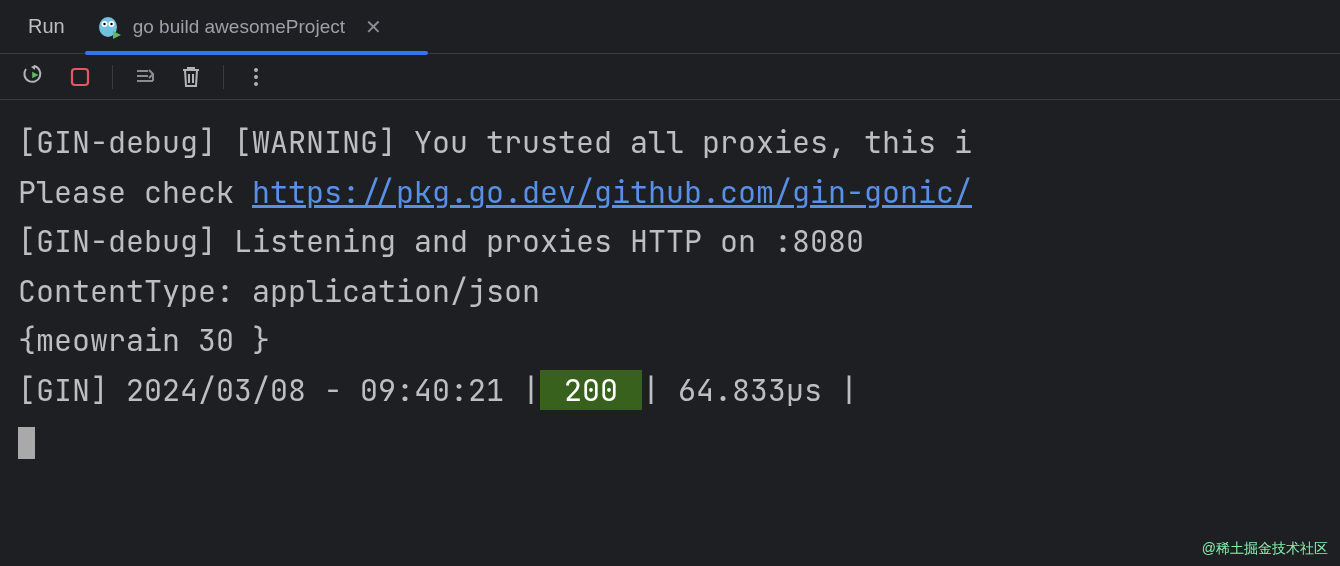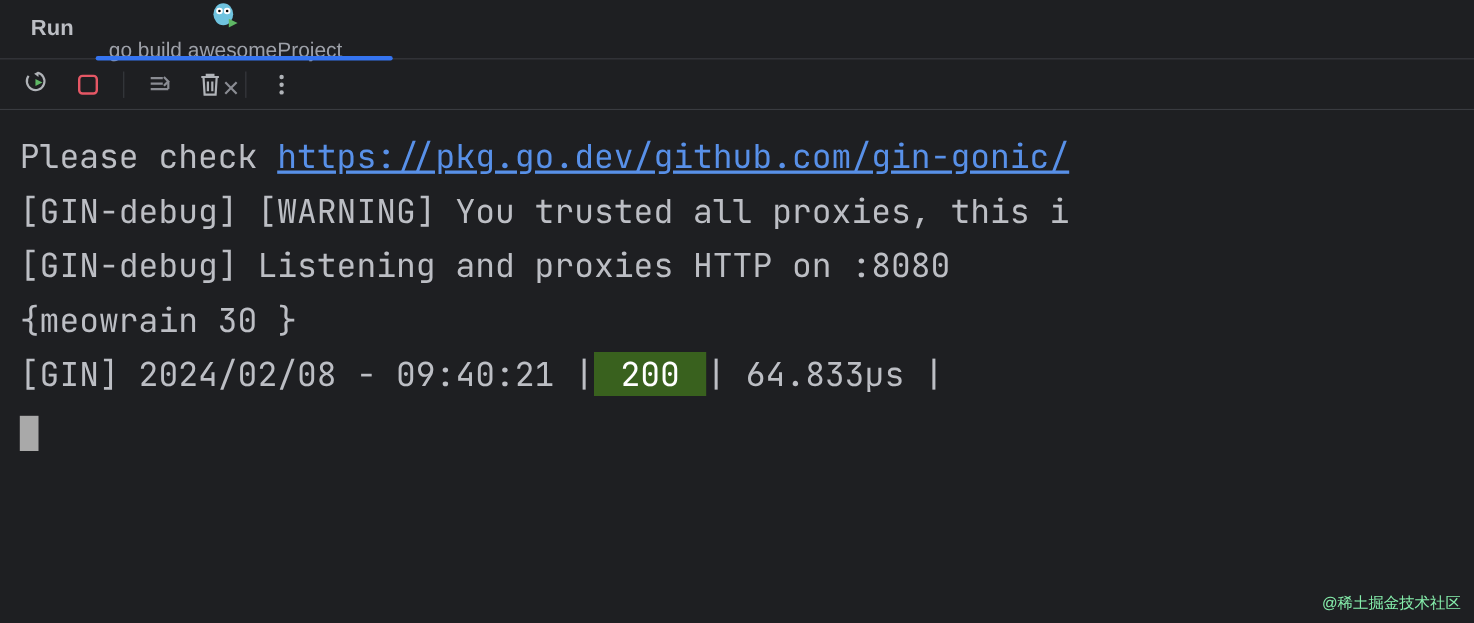--- a/index.html
+++ b/index.html
@@ -15,33 +15,32 @@
   .header {
     display: flex;
     align-items: center;
     height: 54px;
     border-bottom: 1px solid #393b40;
     padding-left: 28px;
     gap: 26px;
   }
   .panel-title {
     font-size: 20px;
-    font-weight: 700;
+    font-weight: 400;
     color: #bcbec4;
   }
   .tab {
     display: flex;
     align-items: center;
     gap: 10px;
     height: 54px;
     position: relative;
     color: #9da0a8;
     font-size: 19px;
     padding: 0 6px;
-    flex-direction: column;
   }
   .tab-underline {
     position: absolute;
     left: -6px;
     right: -40px;
     bottom: -1px;
     height: 4px;
     background: #3574f0;
     border-radius: 2px;
   }
@@ -167,21 +166,22 @@
   <div class="tb-btn">
     <svg width="6" height="22" viewBox="0 0 6 22" fill="#b0b3b8">
       <circle cx="3" cy="4" r="2"></circle>
         <circle cx="3" cy="11" r="2"></circle>
         <circle cx="3" cy="18" r="2"></circle>
     </svg>
   </div>
 </div>
 
 <div class="console">
+  <div><span>[GIN-debug] [WARNING] You trusted all proxies, this i</span></div>
   <div><span>Please check </span><span class="link">https://pkg.go.dev/github.com/gin-gonic/</span></div>
-  <div><span>[GIN-debug] [WARNING] You trusted all proxies, this i</span></div>
   <div>[GIN-debug] Listening and proxies HTTP on :8080</div>
+  <div>ContentType: application/json</div>
   <div>{meowrain 30 }</div>
-  <div><span>[GIN] 2024/02/08 - 09:40:21 |</span><span class="status-200"> 200 </span><span>|     64.833µs |</span></div>
+  <div><span>[GIN] 2024/03/08 - 09:40:21 |</span><span class="status-200"> 200 </span><span>|     64.833µs |</span></div>
   <span class="cursor-block"></span>
 </div>
 
 <div class="watermark">@稀土掘金技术社区</div>
 
 </body></html>

